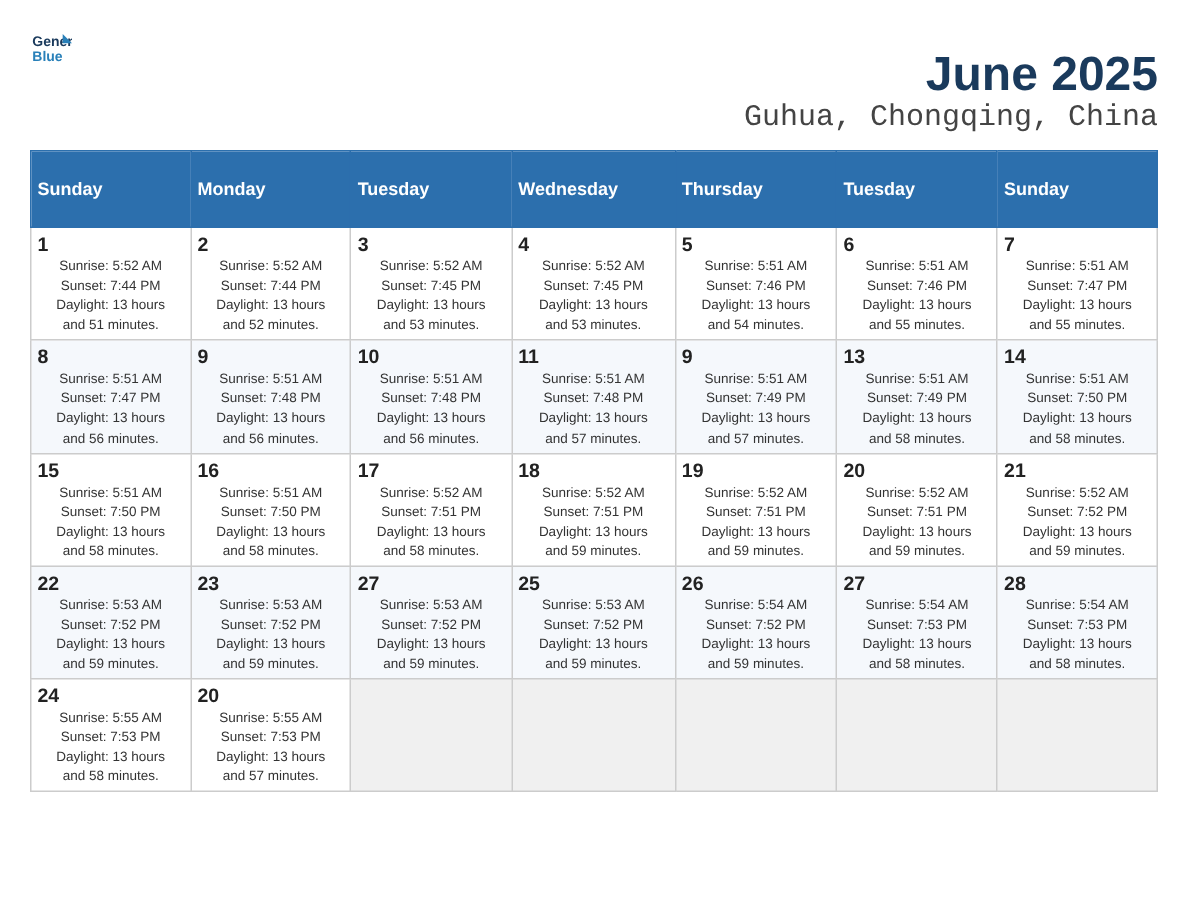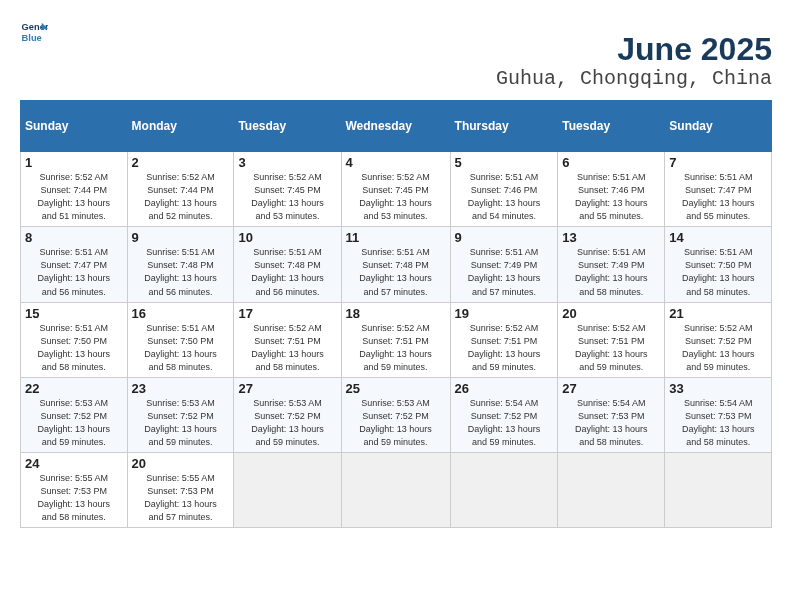--- a/index.html
+++ b/index.html
@@ -311,21 +311,21 @@
 and 59 minutes.</div>
           </td>
           <td>
             <span class="day-num">27</span>
             <div class="day-info" style="white-space: pre-line;">Sunrise: 5:54 AM
 Sunset: 7:53 PM
 Daylight: 13 hours
 and 58 minutes.</div>
           </td>
           <td>
-            <span class="day-num">33</span>
+            <span class="day-num">28</span>
             <div class="day-info" style="white-space: pre-line;">Sunrise: 5:54 AM
 Sunset: 7:53 PM
 Daylight: 13 hours
 and 58 minutes.</div>
           </td>
         </tr>
         <tr>
           <td>
             <span class="day-num">24</span>
             <div class="day-info" style="white-space: pre-line;">Sunrise: 5:55 AM

